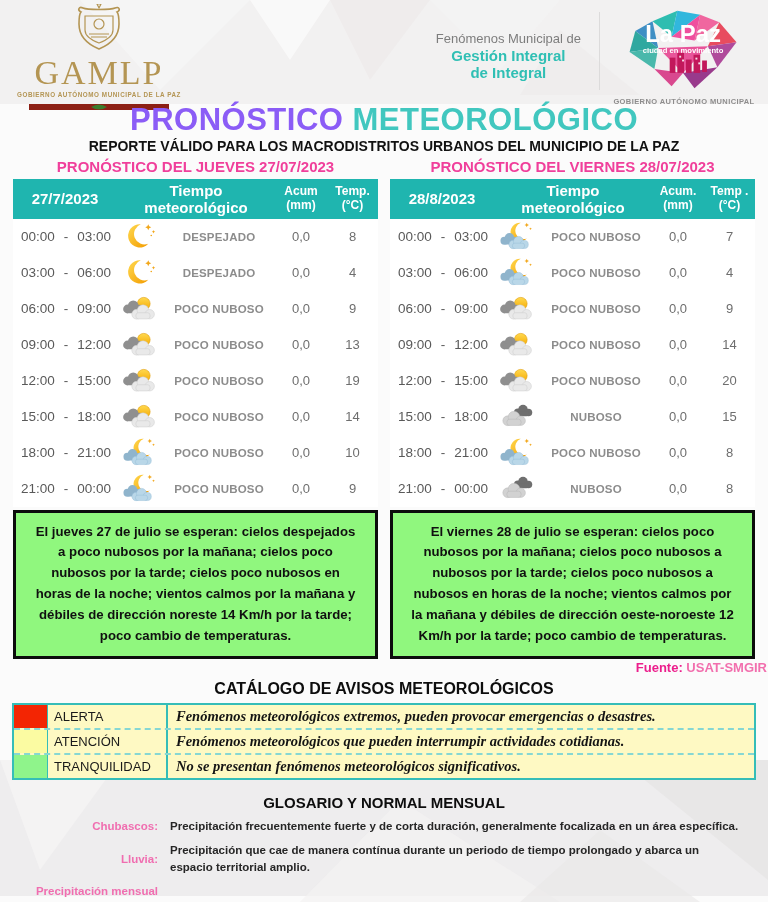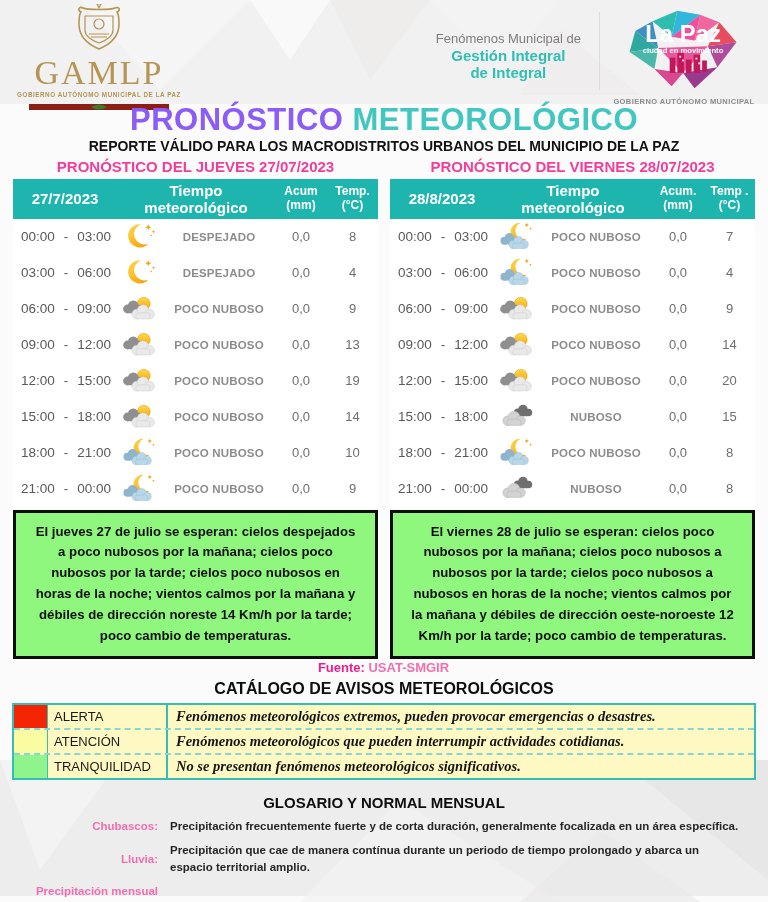--- a/index.html
+++ b/index.html
@@ -42,21 +42,21 @@
   .cell-time { display:flex; justify-content:space-between; padding:0 6px 0 8px; font-size:13.5px; color:#595959; }
   .cell-icon { display:flex; justify-content:center; align-items:center; }
   .cell-icon svg { width:36px; height:30px; }
   .cell-cond { text-align:center; font-size:11.5px; font-weight:bold; color:#8c8c8c; letter-spacing:.2px; }
   .cell-num { text-align:center; font-size:13px; color:#6e6e6e; }
 
   
   .summaries { display:flex; gap:12px; padding:0 13px; margin-top:3px; }
   .sum-box { width:365px; min-height:118px; background:#90f77e; border:3px solid #0c0c0c; padding:9px 16px; display:flex; align-items:center; }
   .sum-box p { width:100%; text-align:center; font-size:13.2px; font-weight:bold; color:#101010; line-height:1.58; }
-  .fuente { text-align:center; padding-right:1px; font-size:13px; height:18px; margin-top:1px; }
+  .fuente { text-align:right; padding-right:1px; font-size:13px; height:18px; margin-top:1px; }
   .fuente-label { color:#ec1e8c; font-weight:bold; }
   .fuente-value { color:#f26fae; font-weight:bold; }
 
   
   .cat-title { text-align:center; font-size:16px; font-weight:800; color:#0d0d0d; margin-top:2px; height:23px; }
   .cat-table { margin:0 12px; border:2px solid #35bdb8; background:#fef9c3; }
   .cat-row { display:grid; grid-template-columns:34px 120px 1fr; border-bottom:2px dashed #86d7d3; }
   .cat-row:last-child { border-bottom:none; }
   .cat-swatch { border-right:1px solid #35bdb8; }
   .cat-label { border-right:2px solid #35bdb8; padding:3px 2px 3px 6px; font-size:13px; color:#1a1a1a; display:flex; align-items:center; }

